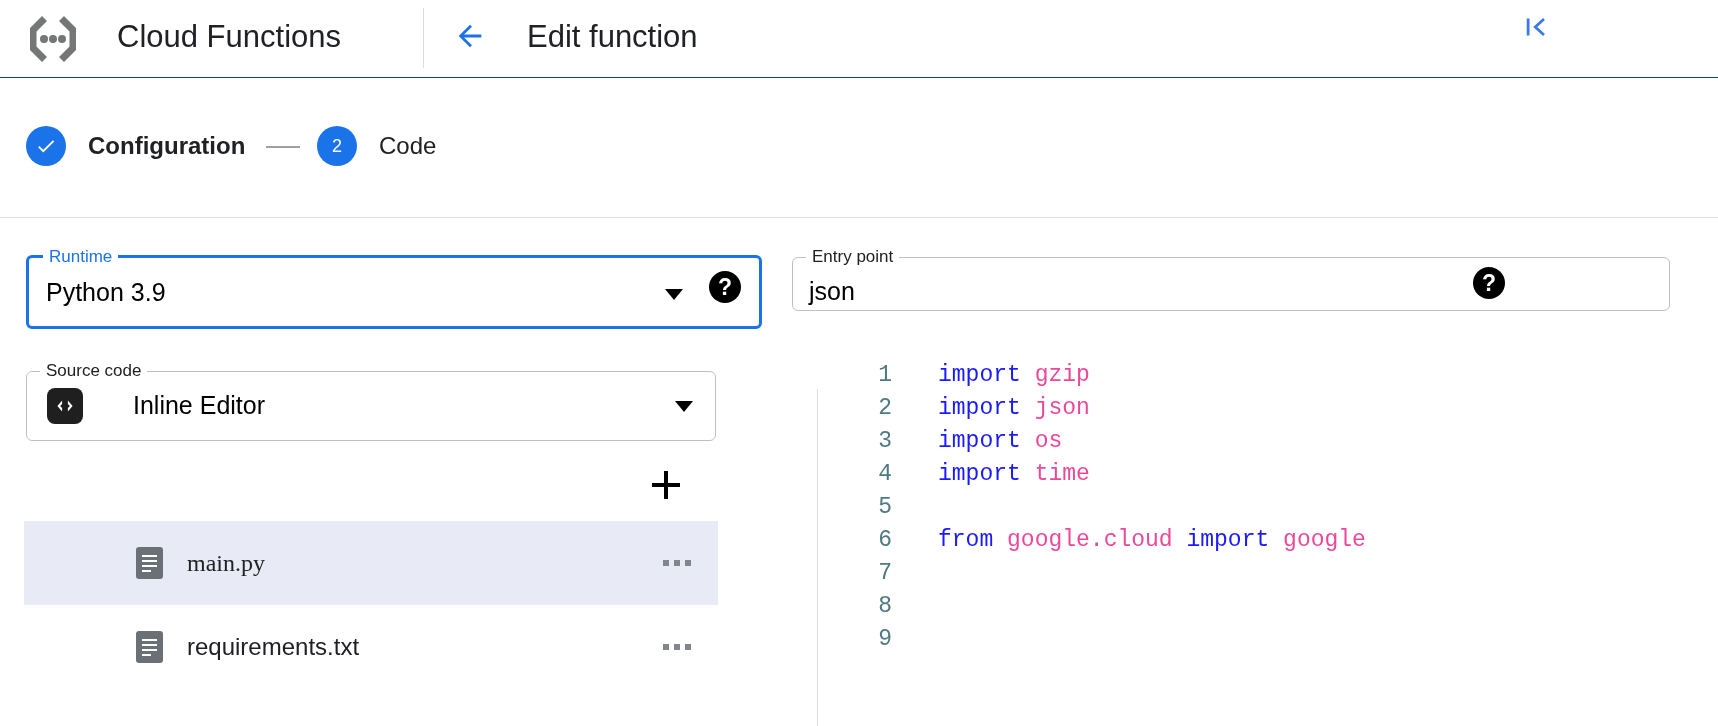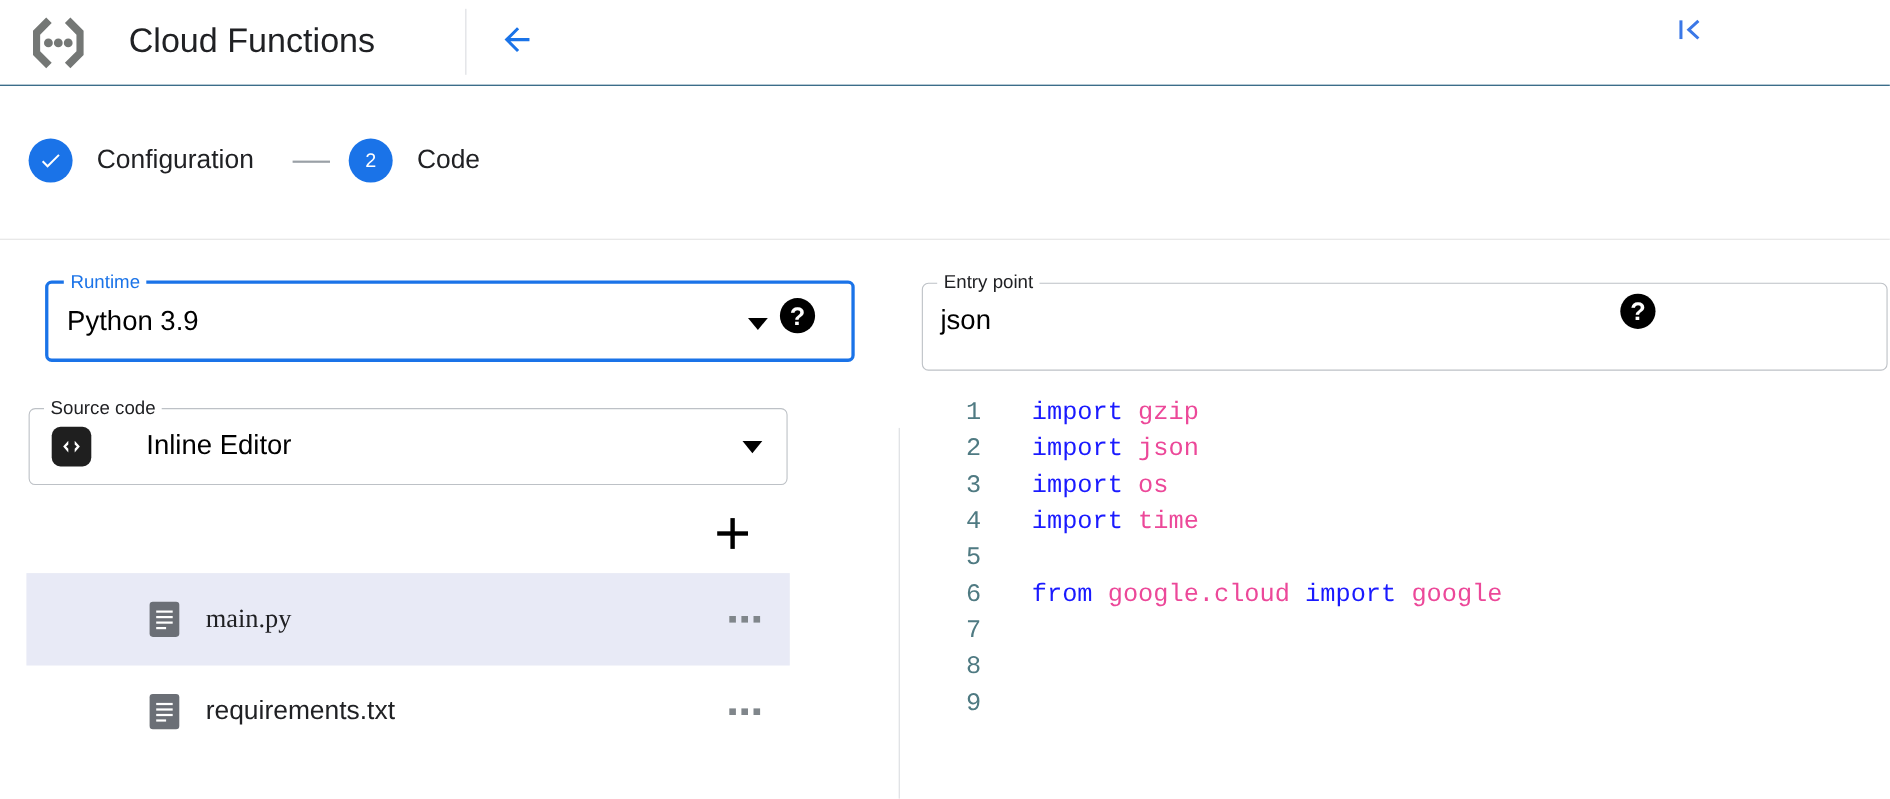--- a/index.html
+++ b/index.html
@@ -85,21 +85,21 @@
     height: 140px;
     border-bottom: 1px solid #e3e3e3;
     box-sizing: border-box;
   }
   .step {
     position: absolute;
     display: flex;
     align-items: center;
     cursor: pointer;
   }
-  .step-1 { left: 26px; top: 48px; }
+  .step-1 { left: 26px; top: 48px; font-weight: bold; }
   .step-2 { left: 317px; top: 48px; }
   .step-circle {
     width: 40px; height: 40px;
     border-radius: 50%;
     background: #1a73e8;
     display: flex;
     align-items: center;
     justify-content: center;
     color: #ffffff;
     font-size: 18px;
@@ -163,29 +163,29 @@
     width: 0; height: 0;
     border-left: 9px solid transparent;
     border-right: 9px solid transparent;
     border-top: 11px solid #000000;
     cursor: pointer;
   }
 
   
   #runtime-field {
     left: 26px; top: 36px;
-    width: 736px; height: 74px; margin-left: 15px;
+    width: 736px; height: 74px;
   }
   #runtime-field .field-value { left: 17px; top: 20px; }
   #runtime-field .select-arrow { right: 76px; top: 31px; }
 
   
   #entrypoint-field {
     left: 792px; top: 38px;
-    width: 878px; height: 80px; margin-left: 46px;
+    width: 878px; height: 54px;
   }
   #entrypoint-field .field-value { left: 16px; top: 19px; }
 
   
   #sourcecode-field {
     left: 26px; top: 152px;
     width: 690px; height: 70px;
   }
   #sourcecode-field .field-value { left: 106px; top: 19px; }
   #sourcecode-field .select-arrow { right: 22px; top: 29px; }
@@ -329,20 +329,21 @@
   <div class="header-divider"></div>
 
   <div class="back-button">
     <span>
       <svg width="34" height="34" viewBox="0 0 24 24" aria-hidden="true">
         <path d="M20 11H7.8l5.6-5.6L12 4l-8 8 8 8 1.4-1.4L7.8 13H20v-2z" fill="#1a73e8"></path>
       </svg>
     </span>
   </div>
 
+  <div class="page-title">Edit function</div>
 
   <div class="collapse-button">
     <span>
       <svg width="30" height="30" viewBox="0 0 24 24" aria-hidden="true">
         <rect x="4.6" y="5.2" width="2.2" height="13.6" fill="#3b78e7"></rect>
         <path d="M18.4 5.6 L11.4 12 L18.4 18.4" fill="none" stroke="#3b78e7" stroke-width="2.2"></path>
       </svg>
     </span>
   </div>
 </div>

